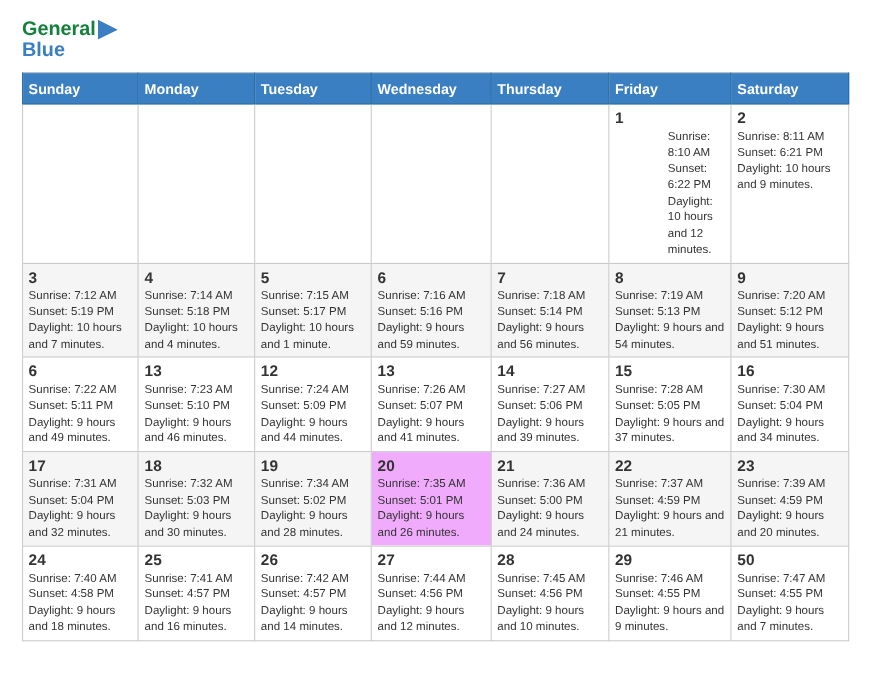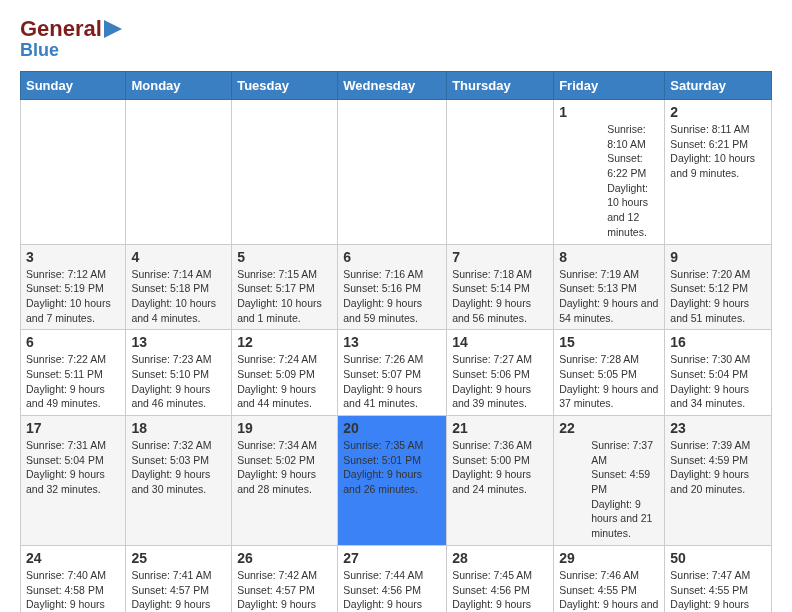--- a/index.html
+++ b/index.html
@@ -74,21 +74,21 @@
     .empty-cell {
       background: #fff !important;
     }
   </style>
 </head>
 <body>
 
 <div class="header-area">
   <div class="logo">
     <div style="display:flex;align-items:center;gap:2px;">
-      <span style="font-size:22px;font-weight:bold;color:#7f1d1d;">General</span>
+      <span style="font-size:18px;font-weight:bold;color:#15803d;">General</span>
       <svg width="18" height="18" viewBox="0 0 18 18">
         <polygon points="0,18 18,9 0,0" fill="#3a7fc1"></polygon>
       </svg>
     </div>
     <span style="font-size:18px;font-weight:bold;color:#3a7fc1;margin-top:-2px;">Blue</span>
   </div>
   <div class="title-area">
     <div class="month-title"></div>
     <div class="location-title"></div>
   </div>
@@ -226,35 +226,35 @@
           <div class="day-info" style="white-space: pre-line;">Sunrise: 7:32 AM
 Sunset: 5:03 PM
 Daylight: 9 hours and 30 minutes.</div>
         </td>
         <td style="background-color: rgb(245, 245, 245);">
           <span class="day-number">19</span>
           <div class="day-info" style="white-space: pre-line;">Sunrise: 7:34 AM
 Sunset: 5:02 PM
 Daylight: 9 hours and 28 minutes.</div>
         </td>
-        <td style="background-color: #3b82f6;">
+        <td style="background-color: #f0abfc;">
           <span class="day-number">20</span>
           <div class="day-info" style="white-space: pre-line;">Sunrise: 7:35 AM
 Sunset: 5:01 PM
 Daylight: 9 hours and 26 minutes.</div>
         </td>
         <td style="background-color: rgb(245, 245, 245);">
           <span class="day-number">21</span>
           <div class="day-info" style="white-space: pre-line;">Sunrise: 7:36 AM
 Sunset: 5:00 PM
 Daylight: 9 hours and 24 minutes.</div>
         </td>
         <td style="background-color: rgb(245, 245, 245);">
           <span class="day-number">22</span>
-          <div class="day-info" style="white-space: pre-line; margin-left: 32px;">Sunrise: 7:37 AM
+          <div class="day-info" style="white-space: pre-line;">Sunrise: 7:37 AM
 Sunset: 4:59 PM
 Daylight: 9 hours and 21 minutes.</div>
         </td>
         <td style="background-color: rgb(245, 245, 245);">
           <span class="day-number">23</span>
           <div class="day-info" style="white-space: pre-line;">Sunrise: 7:39 AM
 Sunset: 4:59 PM
 Daylight: 9 hours and 20 minutes.</div>
         </td>
       </tr>

